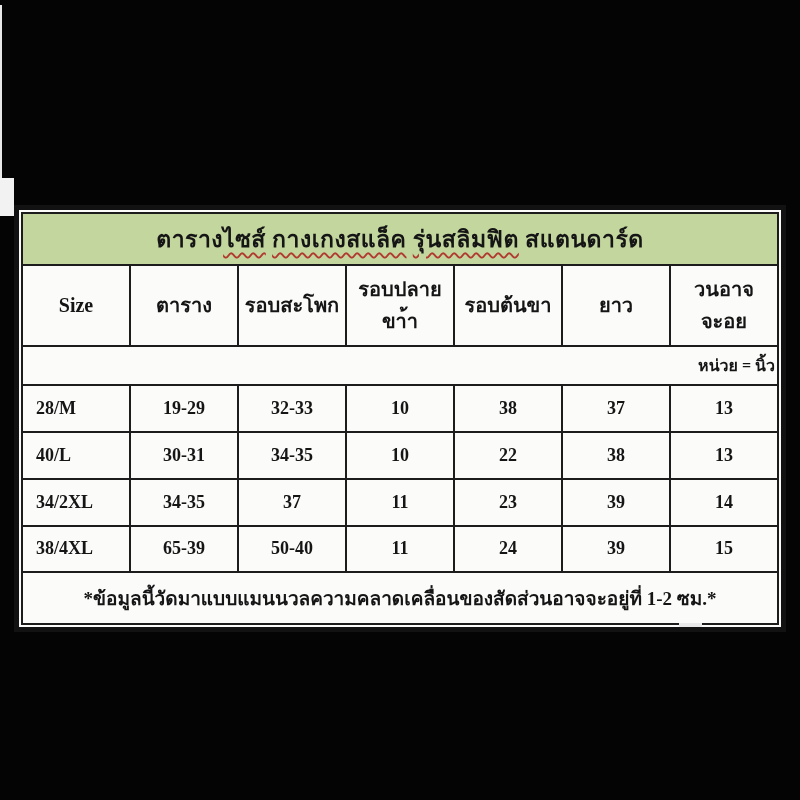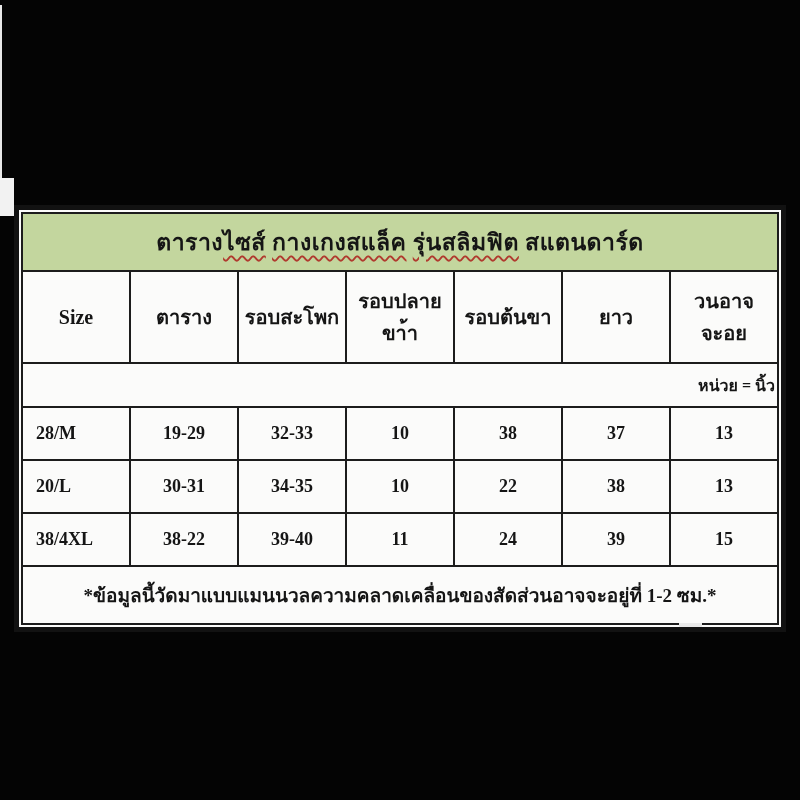--- a/index.html
+++ b/index.html
@@ -94,32 +94,41 @@
         <tr class="data-row">
             <td class="size-cell">28/M</td>
             <td>19-29</td>
             <td>32-33</td>
             <td>10</td>
             <td>38</td>
             <td>37</td>
             <td>13</td>
           </tr>
           <tr class="data-row">
-            <td class="size-cell">20/L</td>
+            <td class="size-cell">40/L</td>
             <td>30-31</td>
             <td>34-35</td>
             <td>10</td>
             <td>22</td>
             <td>38</td>
             <td>13</td>
           </tr>
           <tr class="data-row">
+            <td class="size-cell">34/2XL</td>
+            <td>34-35</td>
+            <td>37</td>
+            <td>11</td>
+            <td>23</td>
+            <td>39</td>
+            <td>14</td>
+          </tr>
+          <tr class="data-row">
             <td class="size-cell">38/4XL</td>
-            <td>38-22</td>
-            <td>39-40</td>
+            <td>65-39</td>
+            <td>50-40</td>
             <td>11</td>
             <td>24</td>
             <td>39</td>
             <td>15</td>
           </tr>
           <tr class="footer-row" id="footer-row">
           <td colspan="7">*ข้อมูลนี้วัดมาแบบแมนนวลความคลาดเคลื่อนของสัดส่วนอาจจะอยู่ที่ 1-2 ซม.*</td>
         </tr>
       </tbody>
     </table>

